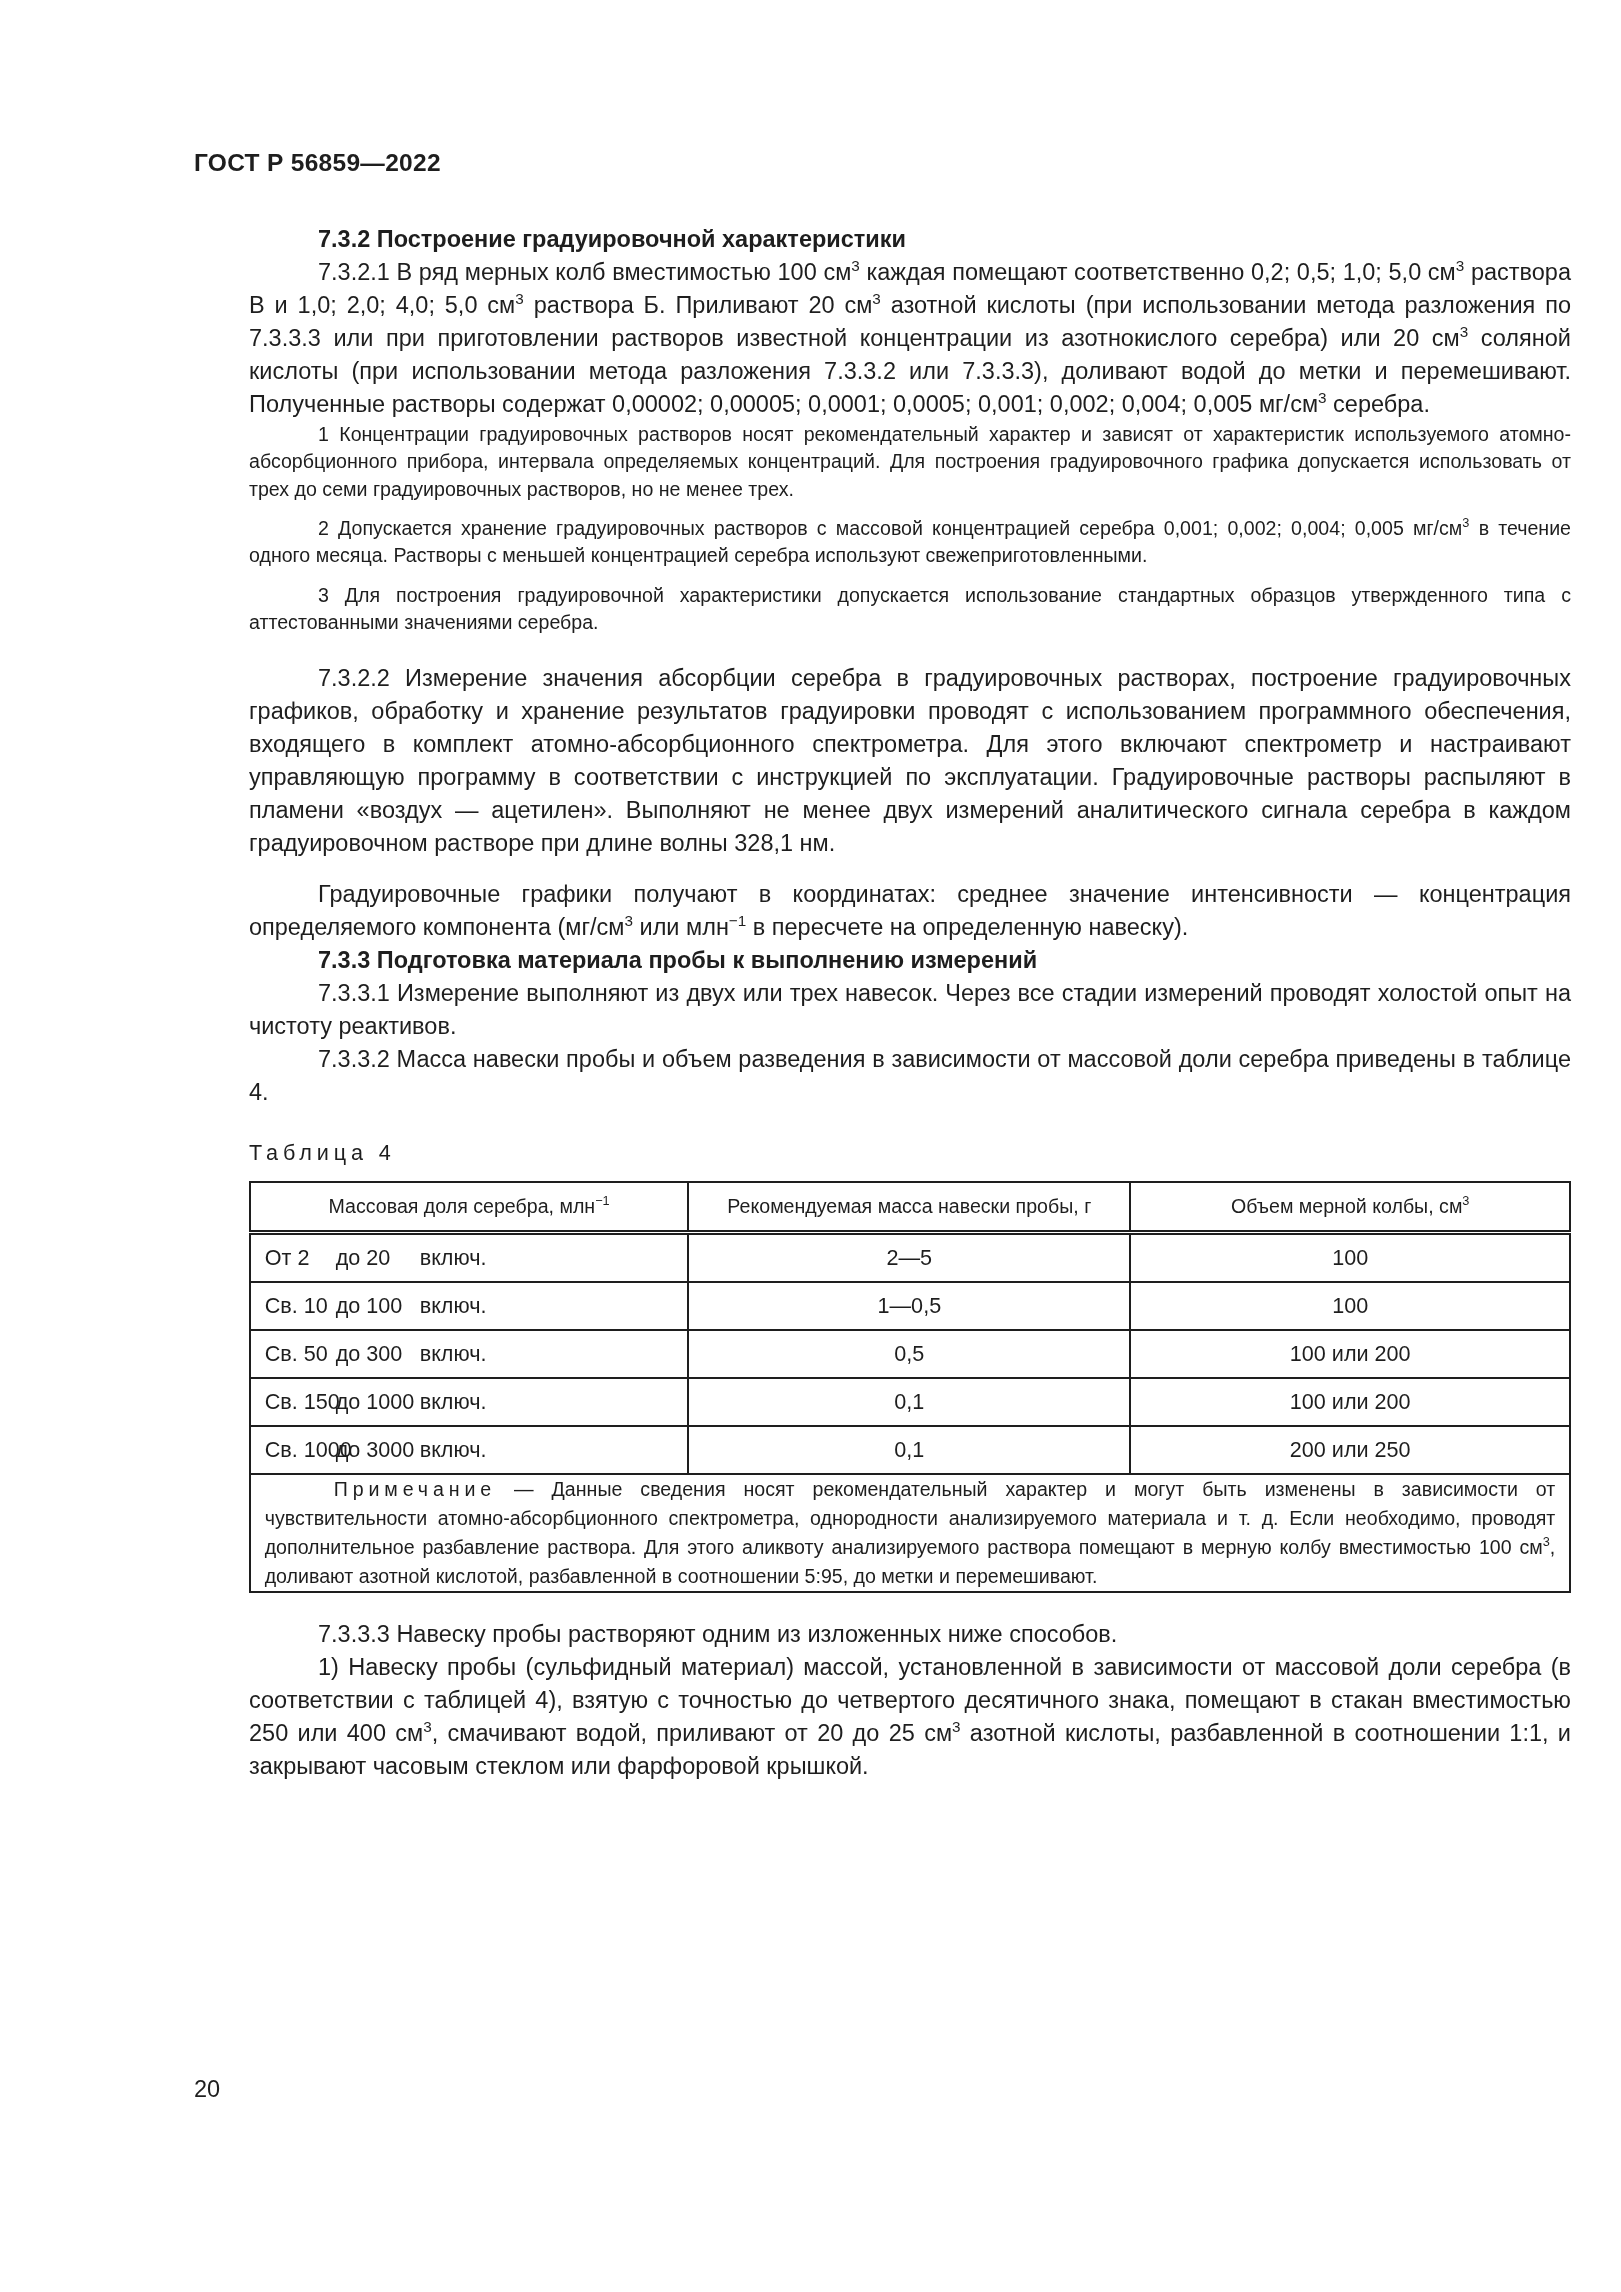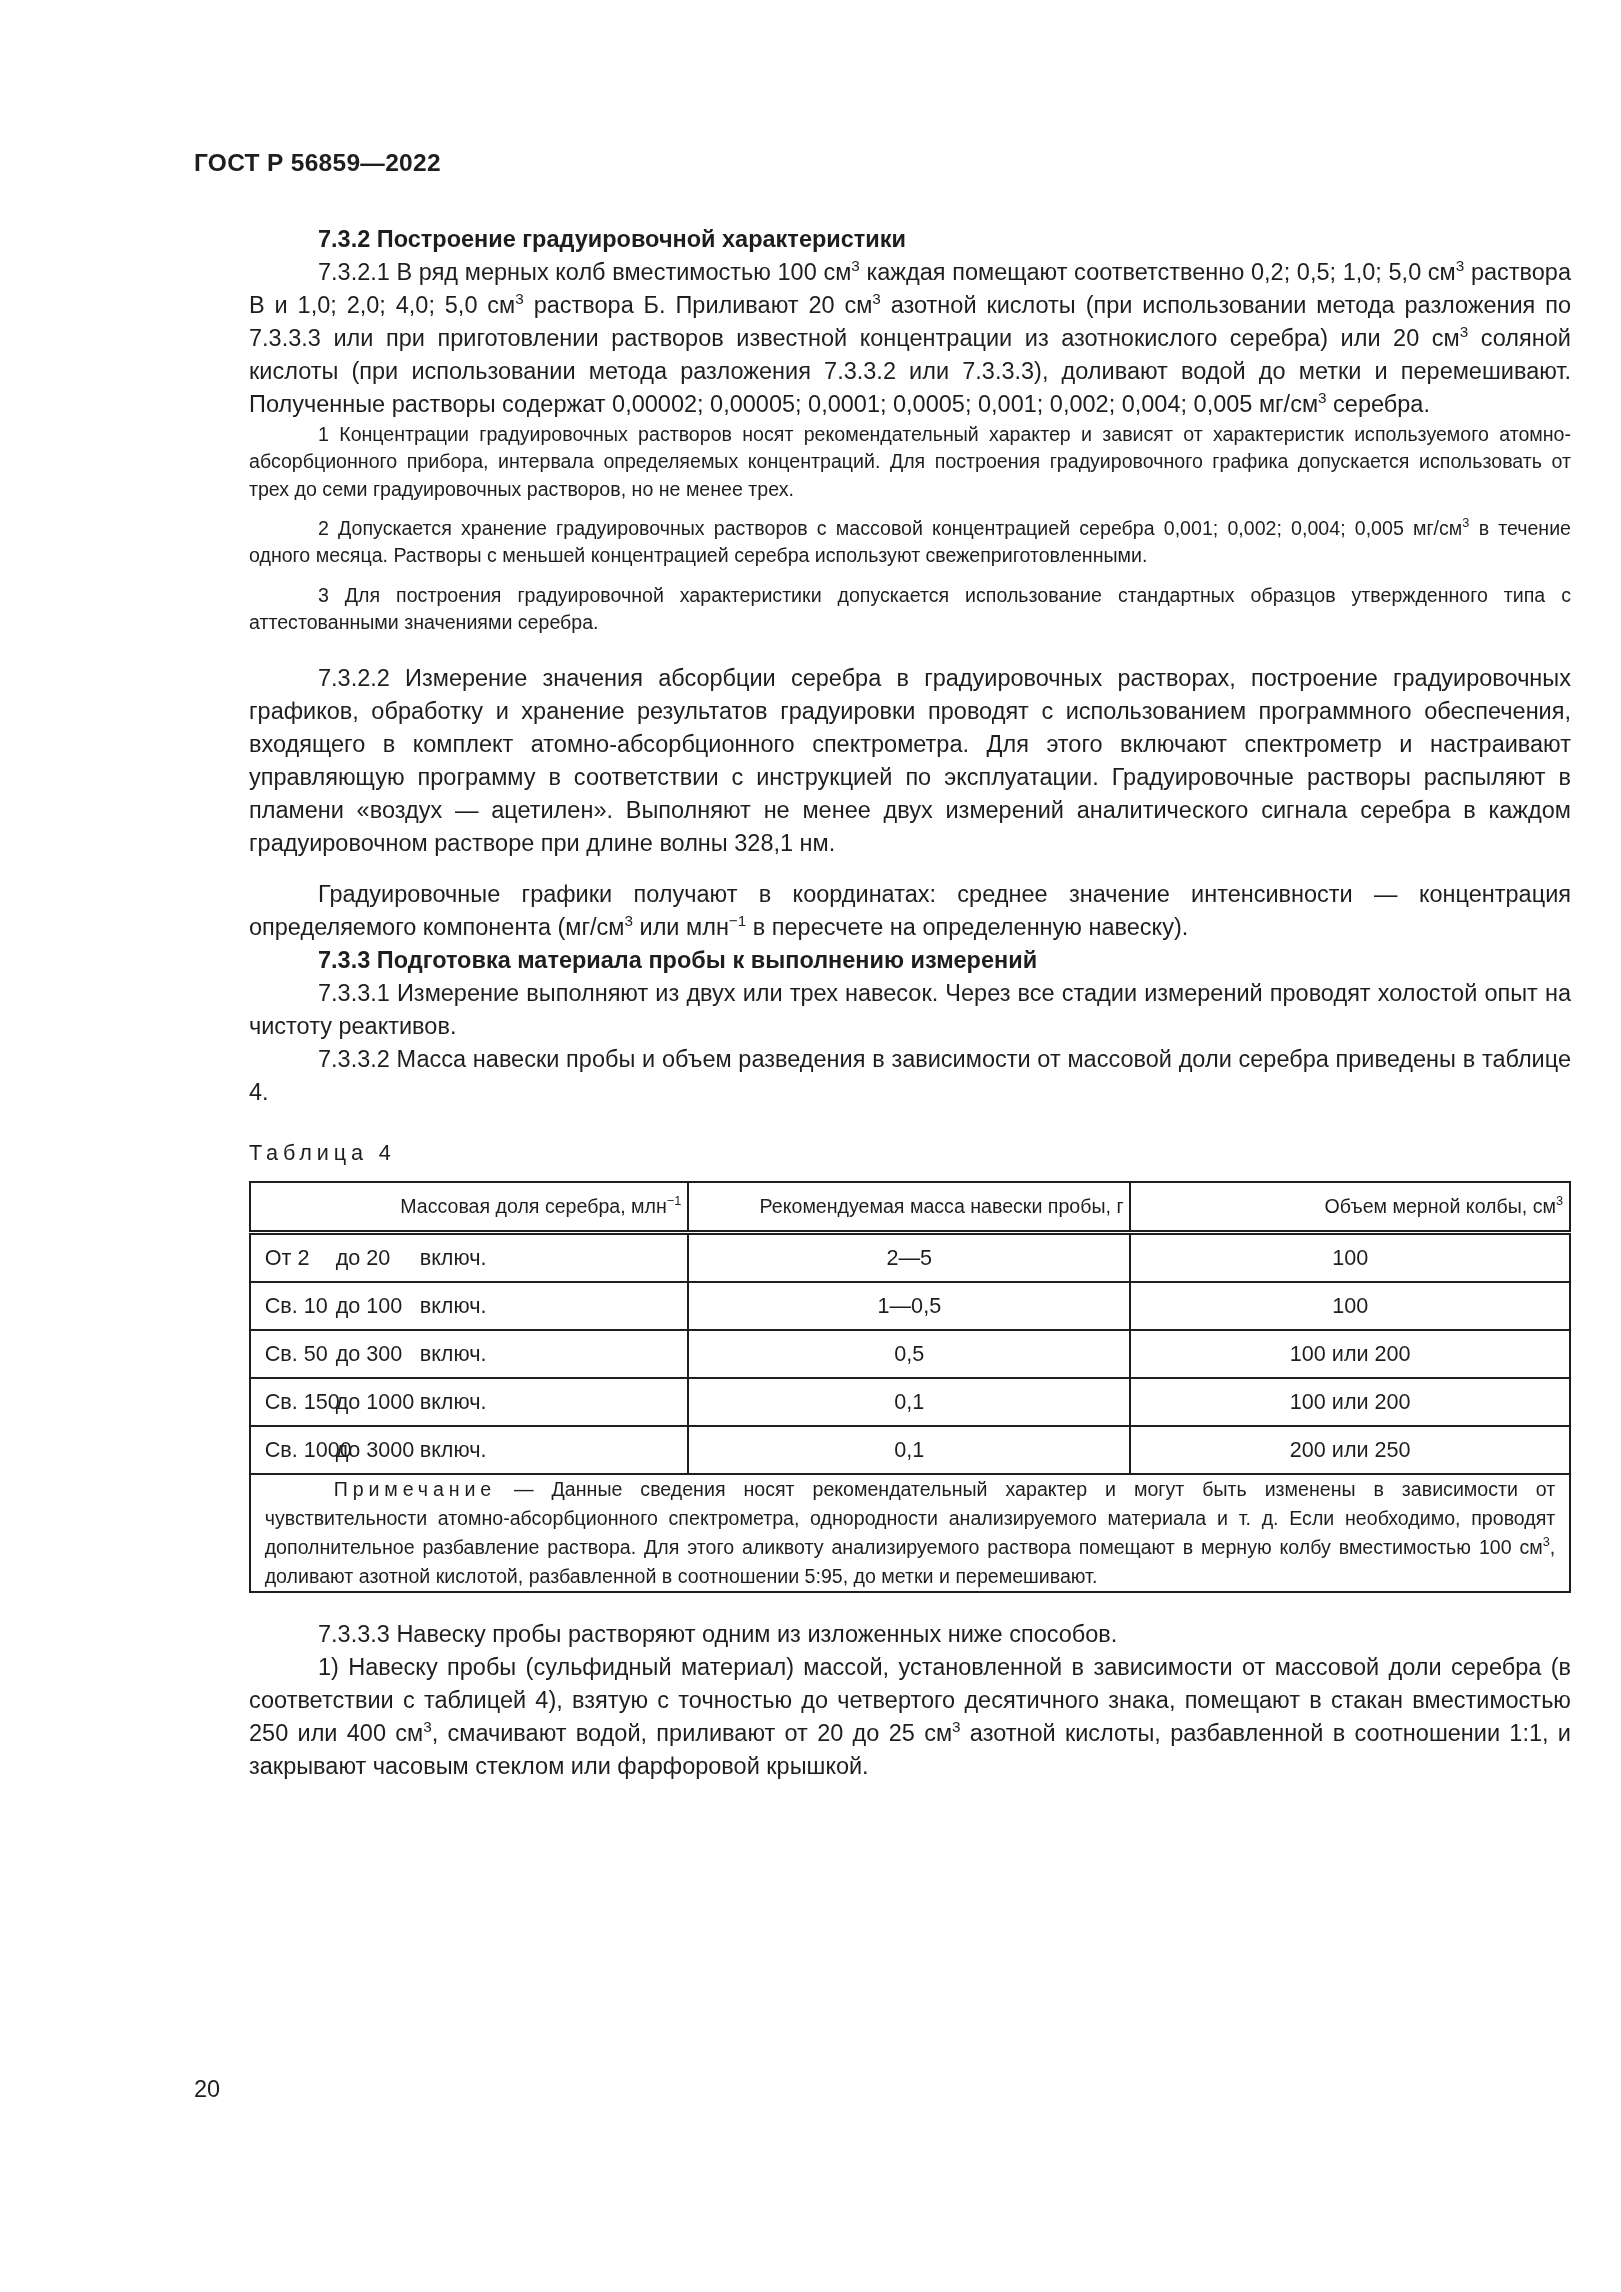--- a/index.html
+++ b/index.html
@@ -23,21 +23,21 @@
   .gap { height: 13.7px; }
   sup { font-size: 0.65em; line-height: 0; vertical-align: 0.6em; }
   .table-caption { letter-spacing: 4.9px; font-size: 21.6px; margin: 27.4px 0 11.8px 0; }
   table.t4 {
     width: 100%; border-collapse: collapse; border: 2.9px solid #1e1e1e;
     font-size: 21.6px;
   }
   table.t4 th {
     font-weight: normal; font-size: 19.6px; height: 47px; border: 2px solid #1e1e1e;
     border-bottom: 5.9px double #1e1e1e;
-    text-align: right; padding: 0 5.9px;
+    text-align: center; padding: 0 5.9px;
   }
   table.t4 td { height: 46px; border: 2px solid #1e1e1e; padding: 0 13.7px; }
   table.t4 td.c { text-align: center; }
   table.t4 tr.row td { border-bottom-width: 2.9px; }
   .range { white-space: pre; }
   .range span { display: inline-block; }
   .r1 { width: 71px; } .r2 { width: 78px; }
   td.note-cell { padding: 13.7px 17.6px 15.7px 17.6px; height: auto; }
   .tnote { text-align: justify; text-indent: 69px; margin: 0; font-size: 19.6px; line-height: 29px; }
   .page-number { position: absolute; left: 194px; top: 2076px; font-size: 23.5px; }

